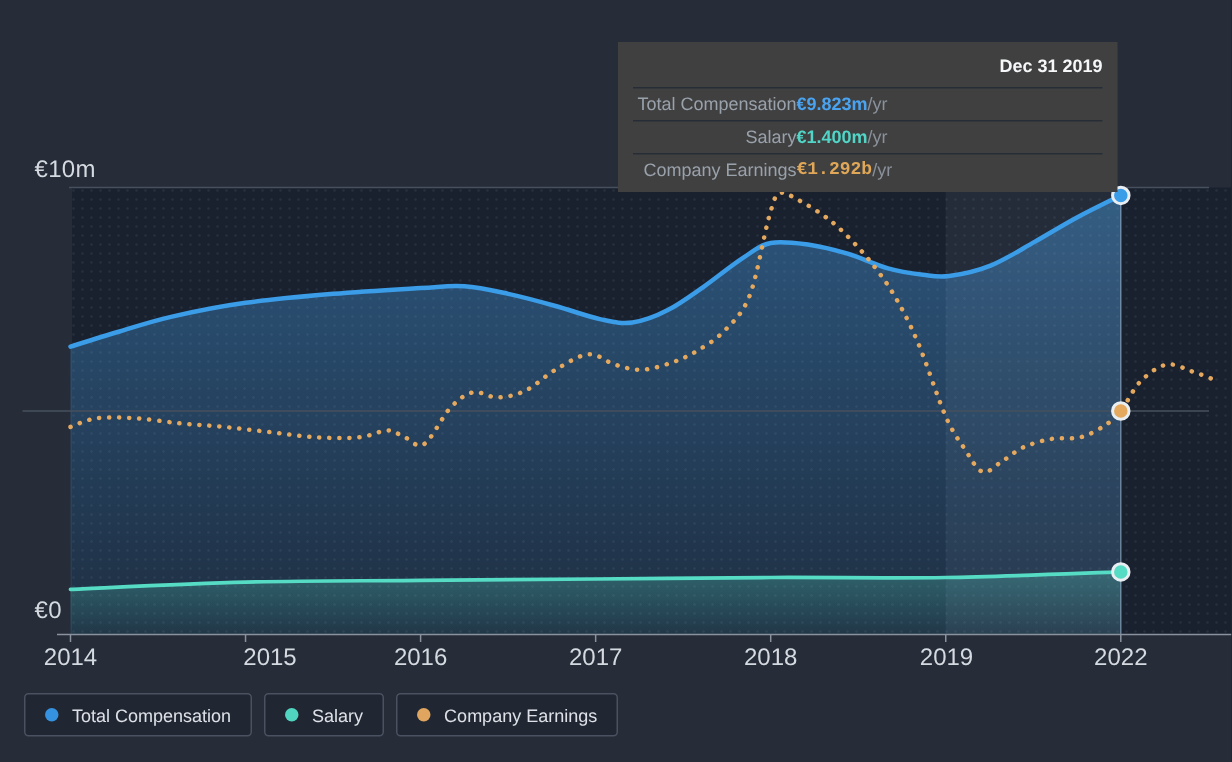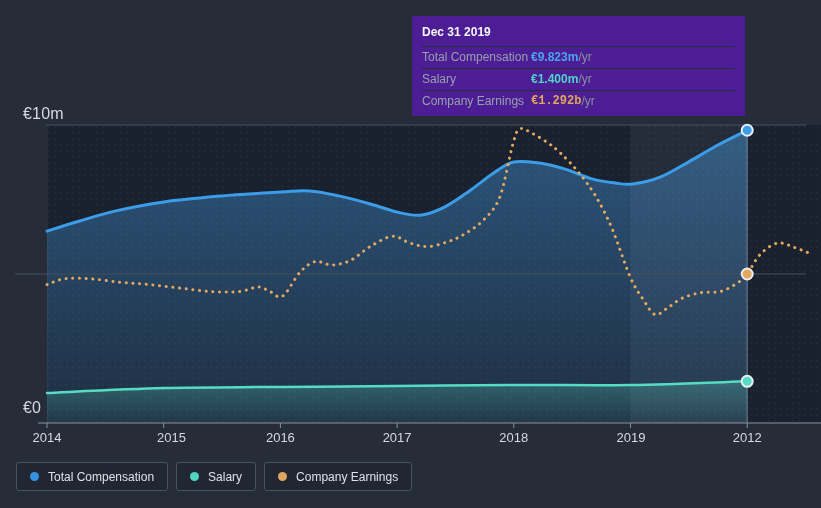--- a/index.html
+++ b/index.html
@@ -11,25 +11,25 @@
   }
   .stage{position:absolute;inset:0;}
   #plot-svg{position:absolute;left:0;top:0;}
   .ylabel{
     position:absolute;left:23px;font-size:16px;color:#d5dae0;letter-spacing:.2px;
   }
   .ylabel.top{top:105px;}
   .ylabel.bottom{top:399px;}
   .xlabel{
     position:absolute;top:430px;width:60px;text-align:center;
-    font-size:13px;color:#d5dae0;
+    font-size:16px;color:#d5dae0;
   }
   .tooltip{
-    position:absolute;left:412px;top:16px;width:333px;box-sizing:border-box;
-    background:#4c1d95;padding:5px 10px 4px 10px;z-index:5;
+    position:absolute;left:412px;top:28px;width:333px;box-sizing:border-box;
+    background:#404040;padding:5px 10px 4px 10px;z-index:5;text-align:right;
   }
   .tt-title{font-size:12px;font-weight:bold;color:#f5f7f9;padding:4px 0 7px 0;}
   .tt-row{
     display:flex;align-items:center;border-top:1px solid #272d36;
     padding:3px 0;font-size:12px;line-height:15px;
   }
   .tt-label{color:#99a1ab;width:109px;flex:none;}
   .tt-value{font-weight:bold;}
   .tt-unit{color:#8a919b;margin-left:0;}
   #legend{position:absolute;left:16px;top:462px;display:flex;}
@@ -80,26 +80,26 @@
       <line x1="397.1" y1="423" x2="397.1" y2="428" stroke="#8a92a0" stroke-width="1"></line>
       <line x1="513.8" y1="423" x2="513.8" y2="428" stroke="#8a92a0" stroke-width="1"></line>
       <line x1="630.5" y1="423" x2="630.5" y2="428" stroke="#8a92a0" stroke-width="1"></line>
       <line x1="747.2" y1="423" x2="747.2" y2="428" stroke="#8a92a0" stroke-width="1"></line>
     </svg>
 
   <div class="ylabel top">€10m</div>
   <div class="ylabel bottom">€0</div>
   <div id="xlabels">
       <div class="xlabel" style="left: 17px;">2014</div>
-      <div class="xlabel" style="left: 126px; text-align: right;">2015</div>
+      <div class="xlabel" style="left: 150px;">2015</div>
       <div class="xlabel" style="left: 250.4px;">2016</div>
       <div class="xlabel" style="left: 367.1px;">2017</div>
       <div class="xlabel" style="left: 483.8px;">2018</div>
       <div class="xlabel" style="left: 601px;">2019</div>
-      <div class="xlabel" style="left: 717.2px;">2012</div>
+      <div class="xlabel" style="left: 717.2px;">2022</div>
     </div>
 
   <div class="tooltip">
     <div class="tt-title">Dec 31 2019</div>
     <div id="tt-rows">
         <div class="tt-row">
           <span class="tt-label">Total Compensation</span>
           <span class="tt-value" style="color: rgb(74, 163, 240);">€9.823m</span>
           <span class="tt-unit">/yr</span>
         </div>

